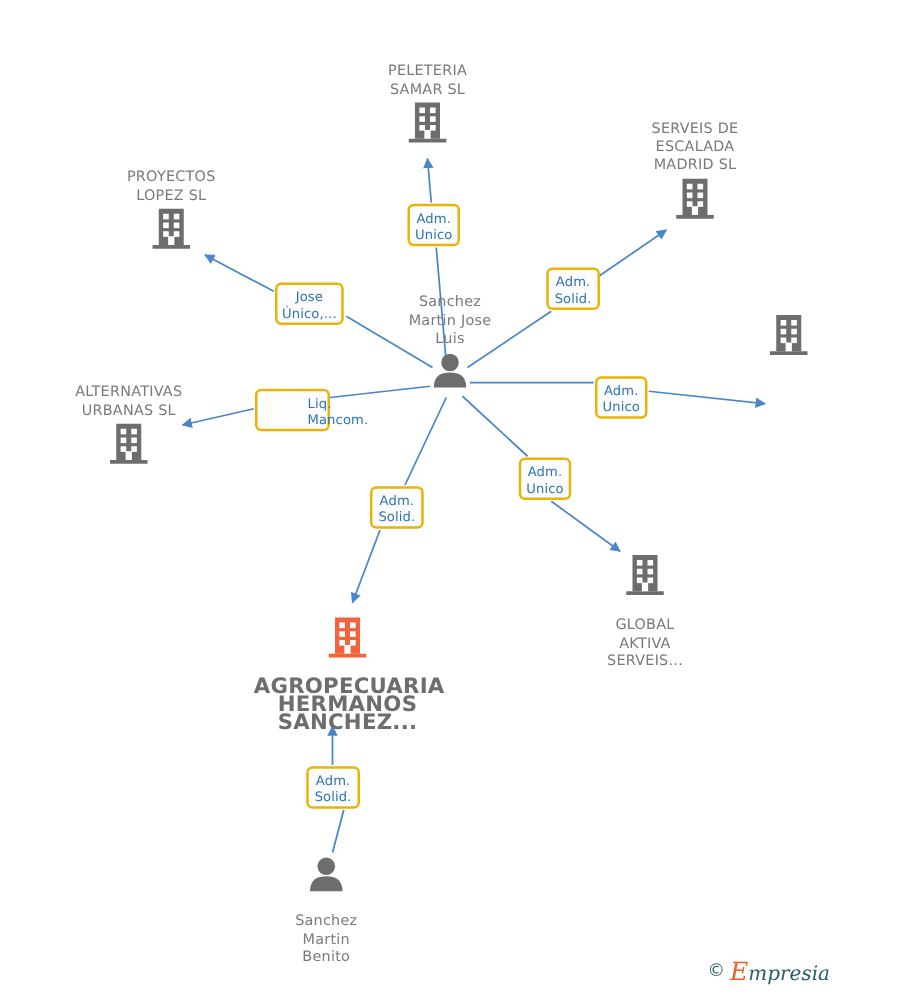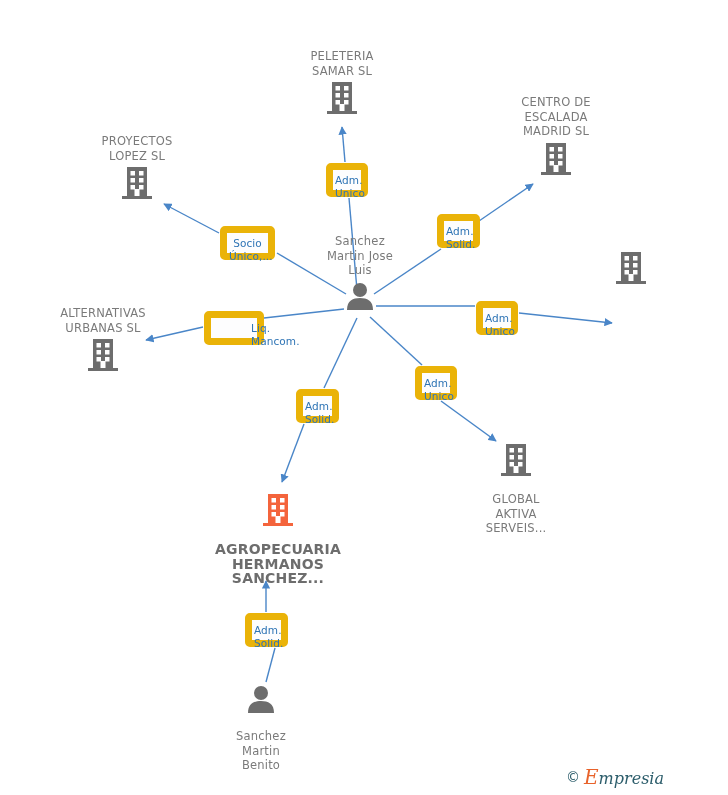--- a/index.html
+++ b/index.html
@@ -40,30 +40,30 @@
   .node .caption {
     display: block;
     font-size: 11.5px;
     color: #7a7a7a;
     letter-spacing: 0.2px;
     white-space: pre-line;
   }
   .node.highlight .caption {
     color: #6d6d6d;
     font-weight: bold;
-    font-size: 14px;
+    font-size: 17px;
   }
   .node.cap-above .caption { margin-bottom: 3px; }
   .node.cap-below .caption { margin-top: 15px; }
 
   
   .rel {
     position: absolute;
     box-sizing: border-box;
-    border: 7px solid #eab308;
+    border: 2px solid #eab308;
     border-radius: 5px;
     background: #fdfdfe;
     color: #2e74b5;
     font-size: 10.5px;
     line-height: 13px;
     text-align: center;
     padding: 4px 2px 3px 2px;
     white-space: pre-line;
     letter-spacing: 0.1px;
   }
@@ -146,21 +146,21 @@
         <rect x="9.5" y="12" width="4.5" height="4.5" fill="#ffffff"></rect>
         <rect x="18" y="12" width="4.5" height="4.5" fill="#ffffff"></rect>
         <rect x="9.5" y="19" width="4.5" height="4.5" fill="#ffffff"></rect>
         <rect x="18" y="19" width="4.5" height="4.5" fill="#ffffff"></rect>
         <rect x="13.5" y="23" width="5" height="7" fill="#ffffff"></rect>
       </svg>
     </span>
   </div>
 
   <div class="node cap-above" style="left:556px; top:95px;">
-    <span class="caption">CENTRO DE
+    <span class="caption">SERVEIS DE
 ESCALADA
 MADRID SL</span>
     <span class="glyph">
       <svg width="32" height="34" viewBox="0 0 32 34" xmlns="http://www.w3.org/2000/svg">
         <rect x="6" y="1" width="20" height="29" fill="#6d6d6d"></rect>
         <rect x="1" y="30" width="30" height="3" fill="#6d6d6d"></rect>
         <rect x="9.5" y="5" width="4.5" height="4.5" fill="#ffffff"></rect>
         <rect x="18" y="5" width="4.5" height="4.5" fill="#ffffff"></rect>
         <rect x="9.5" y="12" width="4.5" height="4.5" fill="#ffffff"></rect>
         <rect x="18" y="12" width="4.5" height="4.5" fill="#ffffff"></rect>
@@ -284,21 +284,21 @@
 Martin
 Benito</span>
   </div>
 
   <div class="rel" style="left:326px; top:163px; width:42px; height:34px;">Adm.
 Unico</div>
 
   <div class="rel" style="left:437px; top:214px; width:43px; height:34px;">Adm.
 Solid.</div>
 
-  <div class="rel" style="left:220px; top:226px; width:55px; height:34px;">Socio
+  <div class="rel" style="left:220px; top:226px; width:55px; height:34px;">Jose
 Único,...</div>
 
   <div class="rel" style="left:476px; top:301px; width:42px; height:34px;">Adm.
 Unico</div>
 
   <div class="rel" style="left:204px; top:311px; width:60px; height:34px;padding-left:40px;">Liq.
 Mancom.</div>
 
   <div class="rel" style="left:415px; top:366px; width:42px; height:34px;">Adm.
 Unico</div>

